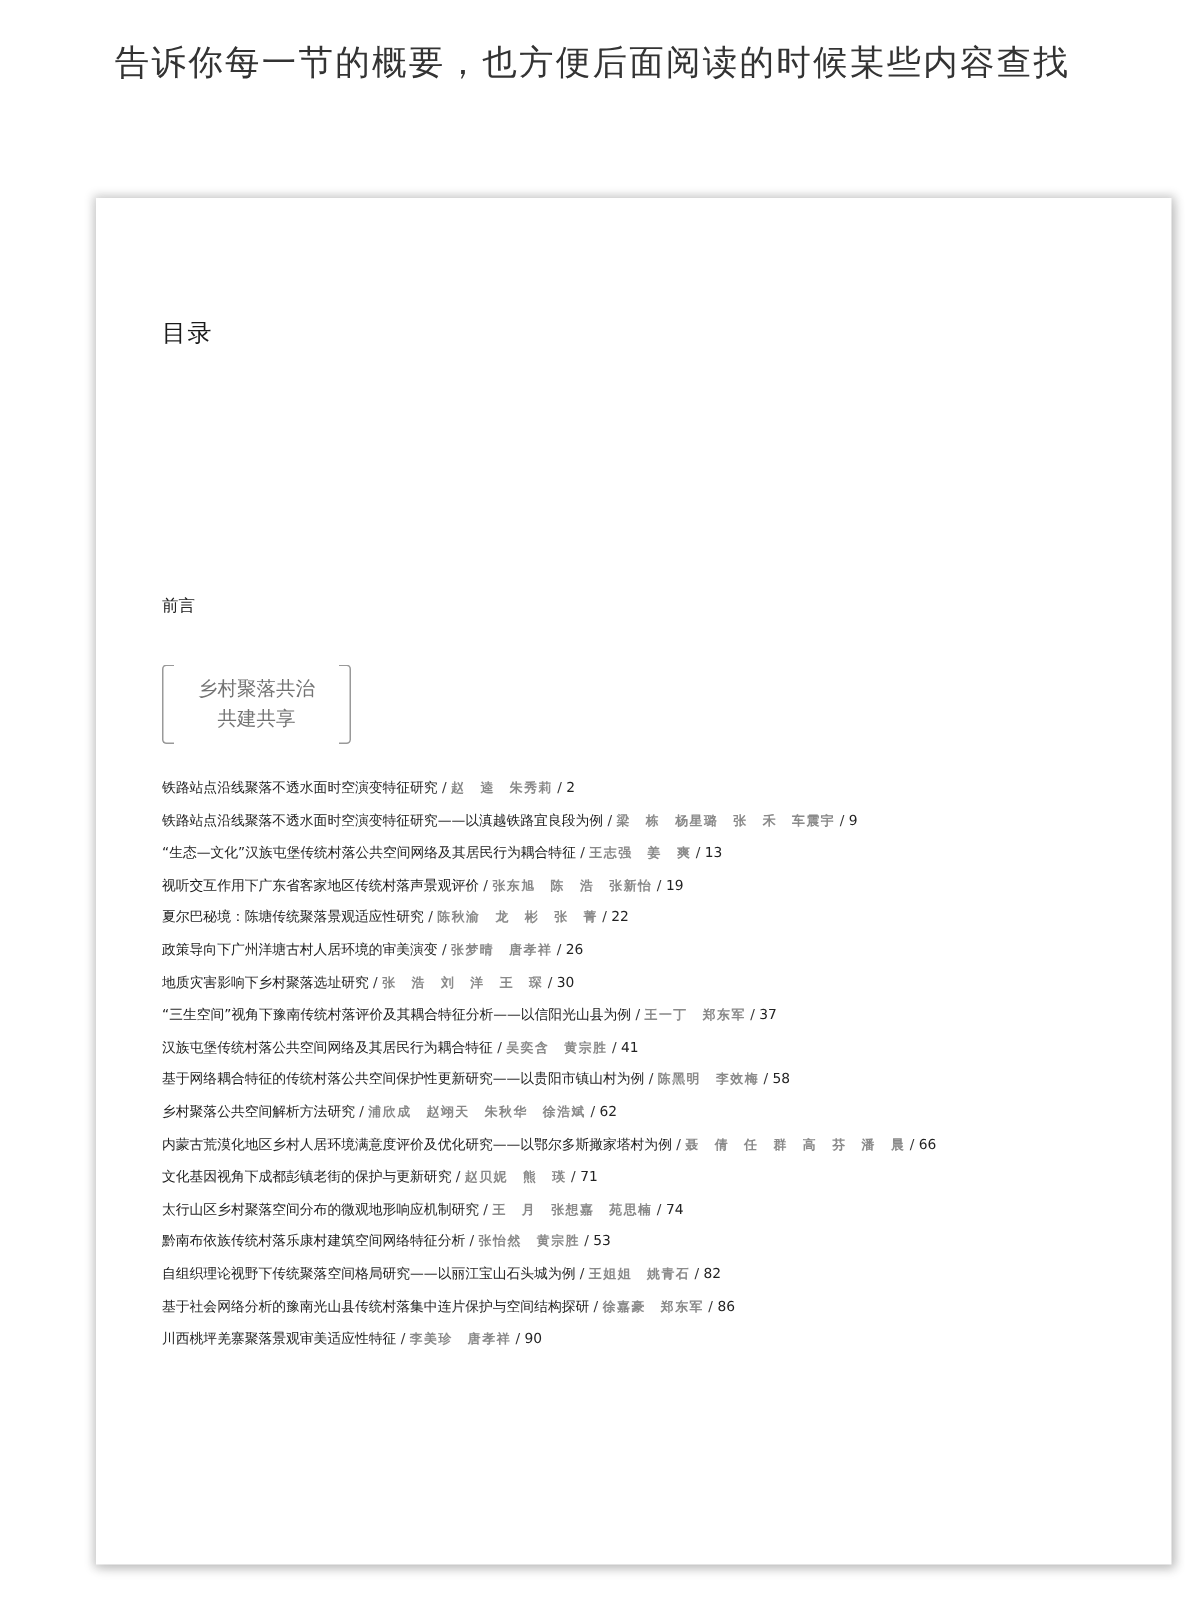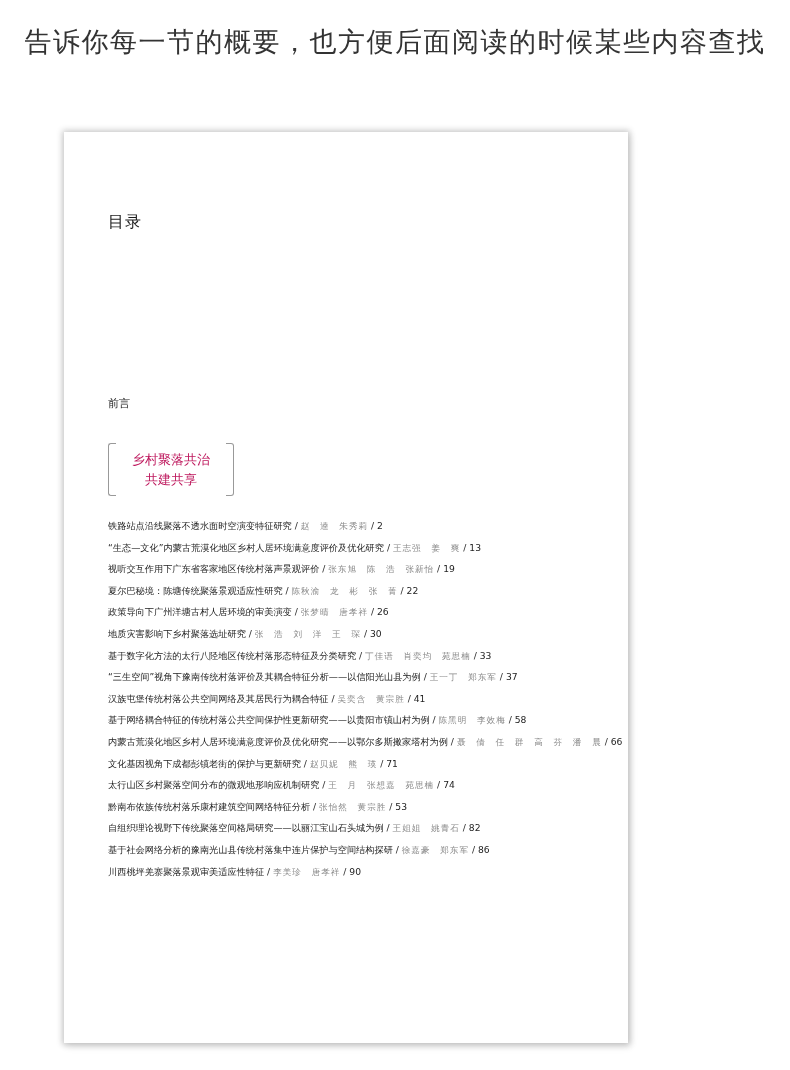--- a/index.html
+++ b/index.html
@@ -10,30 +10,30 @@
       height: 1070px;
       overflow: hidden;
       font-family: "DejaVu Sans", "Liberation Sans", sans-serif;
     }
     .caption {
       position: absolute;
       left: 0;
       top: 26px;
       width: 790px;
       text-align: center;
-      font-size: 27px;
+      font-size: 23px;
       letter-spacing: 1.5px;
       color: #333333;
       line-height: 32px;
     }
     .page {
       position: absolute;
       left: 64px;
       top: 132px;
-      width: 564px;
+      width: 717px;
       height: 911px;
       background: #ffffff;
       box-shadow: 0 0 6px 2px rgba(0,0,0,0.18), 2px 3px 8px rgba(0,0,0,0.12);
     }
     .toc-title {
       position: absolute;
       left: 44px;
       top: 80px;
       font-size: 16px;
       color: #1a1a1a;
@@ -73,21 +73,21 @@
       border-radius: 0 3px 3px 0;
     }
     .section-box .label {
       position: absolute;
       left: 0;
       top: 7px;
       width: 126px;
       text-align: center;
       font-size: 13px;
       line-height: 20px;
-      color: #be185d;
+      color: #737373;
     }
     .entries {
       position: absolute;
       left: 44px;
       top: 383px;
       width: 600px;
       margin: 0;
       padding: 0;
       list-style: none;
     }
@@ -98,20 +98,21 @@
       color: #1e1e1e;
       white-space: nowrap;
     }
     .entry .sep { color: #333; }
     .entry .authors {
       font-family: "DejaVu Serif", "Liberation Serif", serif;
       color: #8a8a8a;
       font-size: 8.6px;
       letter-spacing: 1px;
       word-spacing: 6px;
+      font-weight: bold;
     }
     .entry .page-num { color: #222; }
   </style>
 </head>
 <body>
 
 <div class="caption">告诉你每一节的概要，也方便后面阅读的时候某些内容查找</div>
 
 <div class="page">
   <div class="toc-title">目录</div>
@@ -121,29 +122,30 @@
     <div class="bracket left"></div>
     <div class="bracket right"></div>
     <div class="label">
       <div>乡村聚落共治</div>
       <div>共建共享</div>
     </div>
   </div>
 
   <ul class="entries" id="entries">
       <li class="entry"><span class="entry-title">铁路站点沿线聚落不透水面时空演变特征研究</span><span class="sep"> / </span><span class="authors">赵 逵 朱秀莉</span><span class="sep"> / </span><span class="page-num">2</span></li>
-      <li class="entry"><span class="entry-title">“生态—文化”内蒙古荒漠化地区乡村人居环境满意度评价及优化研究</span><span class="sep"> / </span><span class="authors">王志强 姜 爽</span><span class="sep"> / </span><span class="page-num">13</span></li>
+      <li class="entry"><span class="entry-title">铁路站点沿线聚落不透水面时空演变特征研究——以滇越铁路宜良段为例</span><span class="sep"> / </span><span class="authors">梁 栋 杨星璐 张 禾 车震宇</span><span class="sep"> / </span><span class="page-num">9</span></li>
+      <li class="entry"><span class="entry-title">“生态—文化”汉族屯堡传统村落公共空间网络及其居民行为耦合特征</span><span class="sep"> / </span><span class="authors">王志强 姜 爽</span><span class="sep"> / </span><span class="page-num">13</span></li>
       <li class="entry"><span class="entry-title">视听交互作用下广东省客家地区传统村落声景观评价</span><span class="sep"> / </span><span class="authors">张东旭 陈 浩 张新怡</span><span class="sep"> / </span><span class="page-num">19</span></li>
       <li class="entry"><span class="entry-title">夏尔巴秘境：陈塘传统聚落景观适应性研究</span><span class="sep"> / </span><span class="authors">陈秋渝 龙 彬 张 菁</span><span class="sep"> / </span><span class="page-num">22</span></li>
       <li class="entry"><span class="entry-title">政策导向下广州洋塘古村人居环境的审美演变</span><span class="sep"> / </span><span class="authors">张梦晴 唐孝祥</span><span class="sep"> / </span><span class="page-num">26</span></li>
       <li class="entry"><span class="entry-title">地质灾害影响下乡村聚落选址研究</span><span class="sep"> / </span><span class="authors">张 浩 刘 洋 王 琛</span><span class="sep"> / </span><span class="page-num">30</span></li>
-      <li class="entry"><span class="entry-title">基于数字化方法的太行八陉地区传统村落形态特征及分类研究</span><span class="sep"> / </span><span class="authors">丁佳语 肖奕均 苑思楠</span><span class="sep"> / </span><span class="page-num">33</span></li>
       <li class="entry"><span class="entry-title">“三生空间”视角下豫南传统村落评价及其耦合特征分析——以信阳光山县为例</span><span class="sep"> / </span><span class="authors">王一丁 郑东军</span><span class="sep"> / </span><span class="page-num">37</span></li>
       <li class="entry"><span class="entry-title">汉族屯堡传统村落公共空间网络及其居民行为耦合特征</span><span class="sep"> / </span><span class="authors">吴奕含 黄宗胜</span><span class="sep"> / </span><span class="page-num">41</span></li>
       <li class="entry"><span class="entry-title">基于网络耦合特征的传统村落公共空间保护性更新研究——以贵阳市镇山村为例</span><span class="sep"> / </span><span class="authors">陈黑明 李效梅</span><span class="sep"> / </span><span class="page-num">58</span></li>
+      <li class="entry"><span class="entry-title">乡村聚落公共空间解析方法研究</span><span class="sep"> / </span><span class="authors">浦欣成 赵翊天 朱秋华 徐浩斌</span><span class="sep"> / </span><span class="page-num">62</span></li>
       <li class="entry"><span class="entry-title">内蒙古荒漠化地区乡村人居环境满意度评价及优化研究——以鄂尔多斯撖家塔村为例</span><span class="sep"> / </span><span class="authors">聂 倩 任 群 高 芬 潘 晨</span><span class="sep"> / </span><span class="page-num">66</span></li>
       <li class="entry"><span class="entry-title">文化基因视角下成都彭镇老街的保护与更新研究</span><span class="sep"> / </span><span class="authors">赵贝妮 熊 瑛</span><span class="sep"> / </span><span class="page-num">71</span></li>
       <li class="entry"><span class="entry-title">太行山区乡村聚落空间分布的微观地形响应机制研究</span><span class="sep"> / </span><span class="authors">王 月 张想嘉 苑思楠</span><span class="sep"> / </span><span class="page-num">74</span></li>
       <li class="entry"><span class="entry-title">黔南布依族传统村落乐康村建筑空间网络特征分析</span><span class="sep"> / </span><span class="authors">张怡然 黄宗胜</span><span class="sep"> / </span><span class="page-num">53</span></li>
       <li class="entry"><span class="entry-title">自组织理论视野下传统聚落空间格局研究——以丽江宝山石头城为例</span><span class="sep"> / </span><span class="authors">王姐姐 姚青石</span><span class="sep"> / </span><span class="page-num">82</span></li>
       <li class="entry"><span class="entry-title">基于社会网络分析的豫南光山县传统村落集中连片保护与空间结构探研</span><span class="sep"> / </span><span class="authors">徐嘉豪 郑东军</span><span class="sep"> / </span><span class="page-num">86</span></li>
       <li class="entry"><span class="entry-title">川西桃坪羌寨聚落景观审美适应性特征</span><span class="sep"> / </span><span class="authors">李美珍 唐孝祥</span><span class="sep"> / </span><span class="page-num">90</span></li>
     </ul>
 </div>
 

